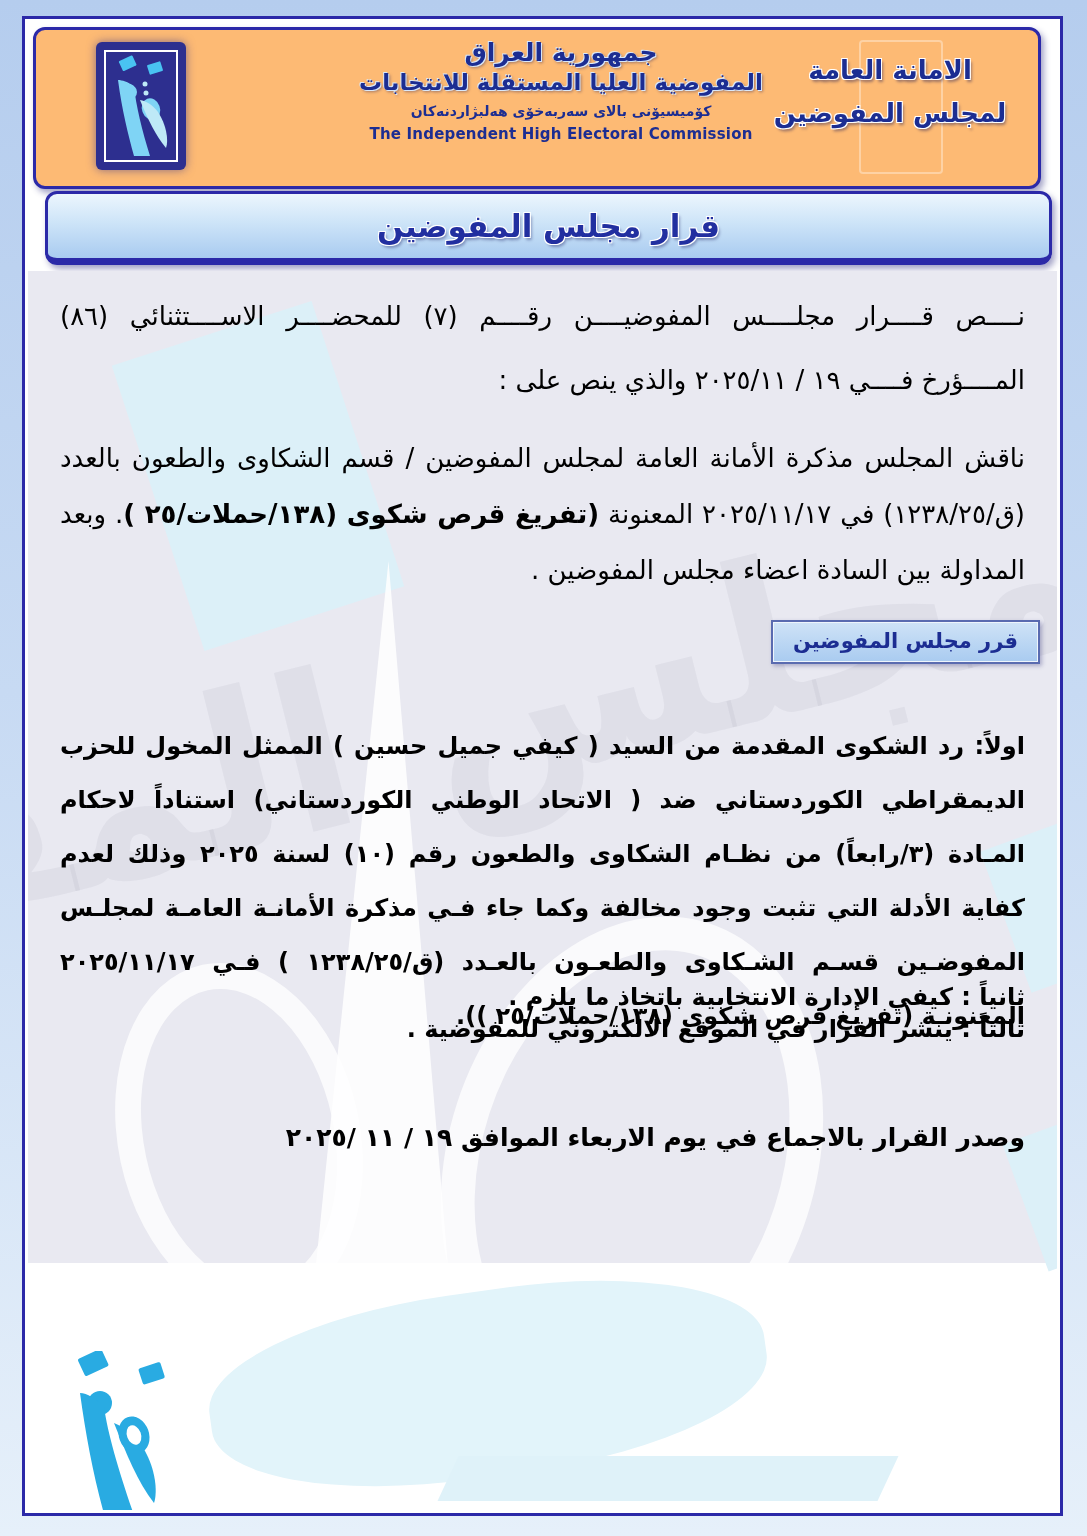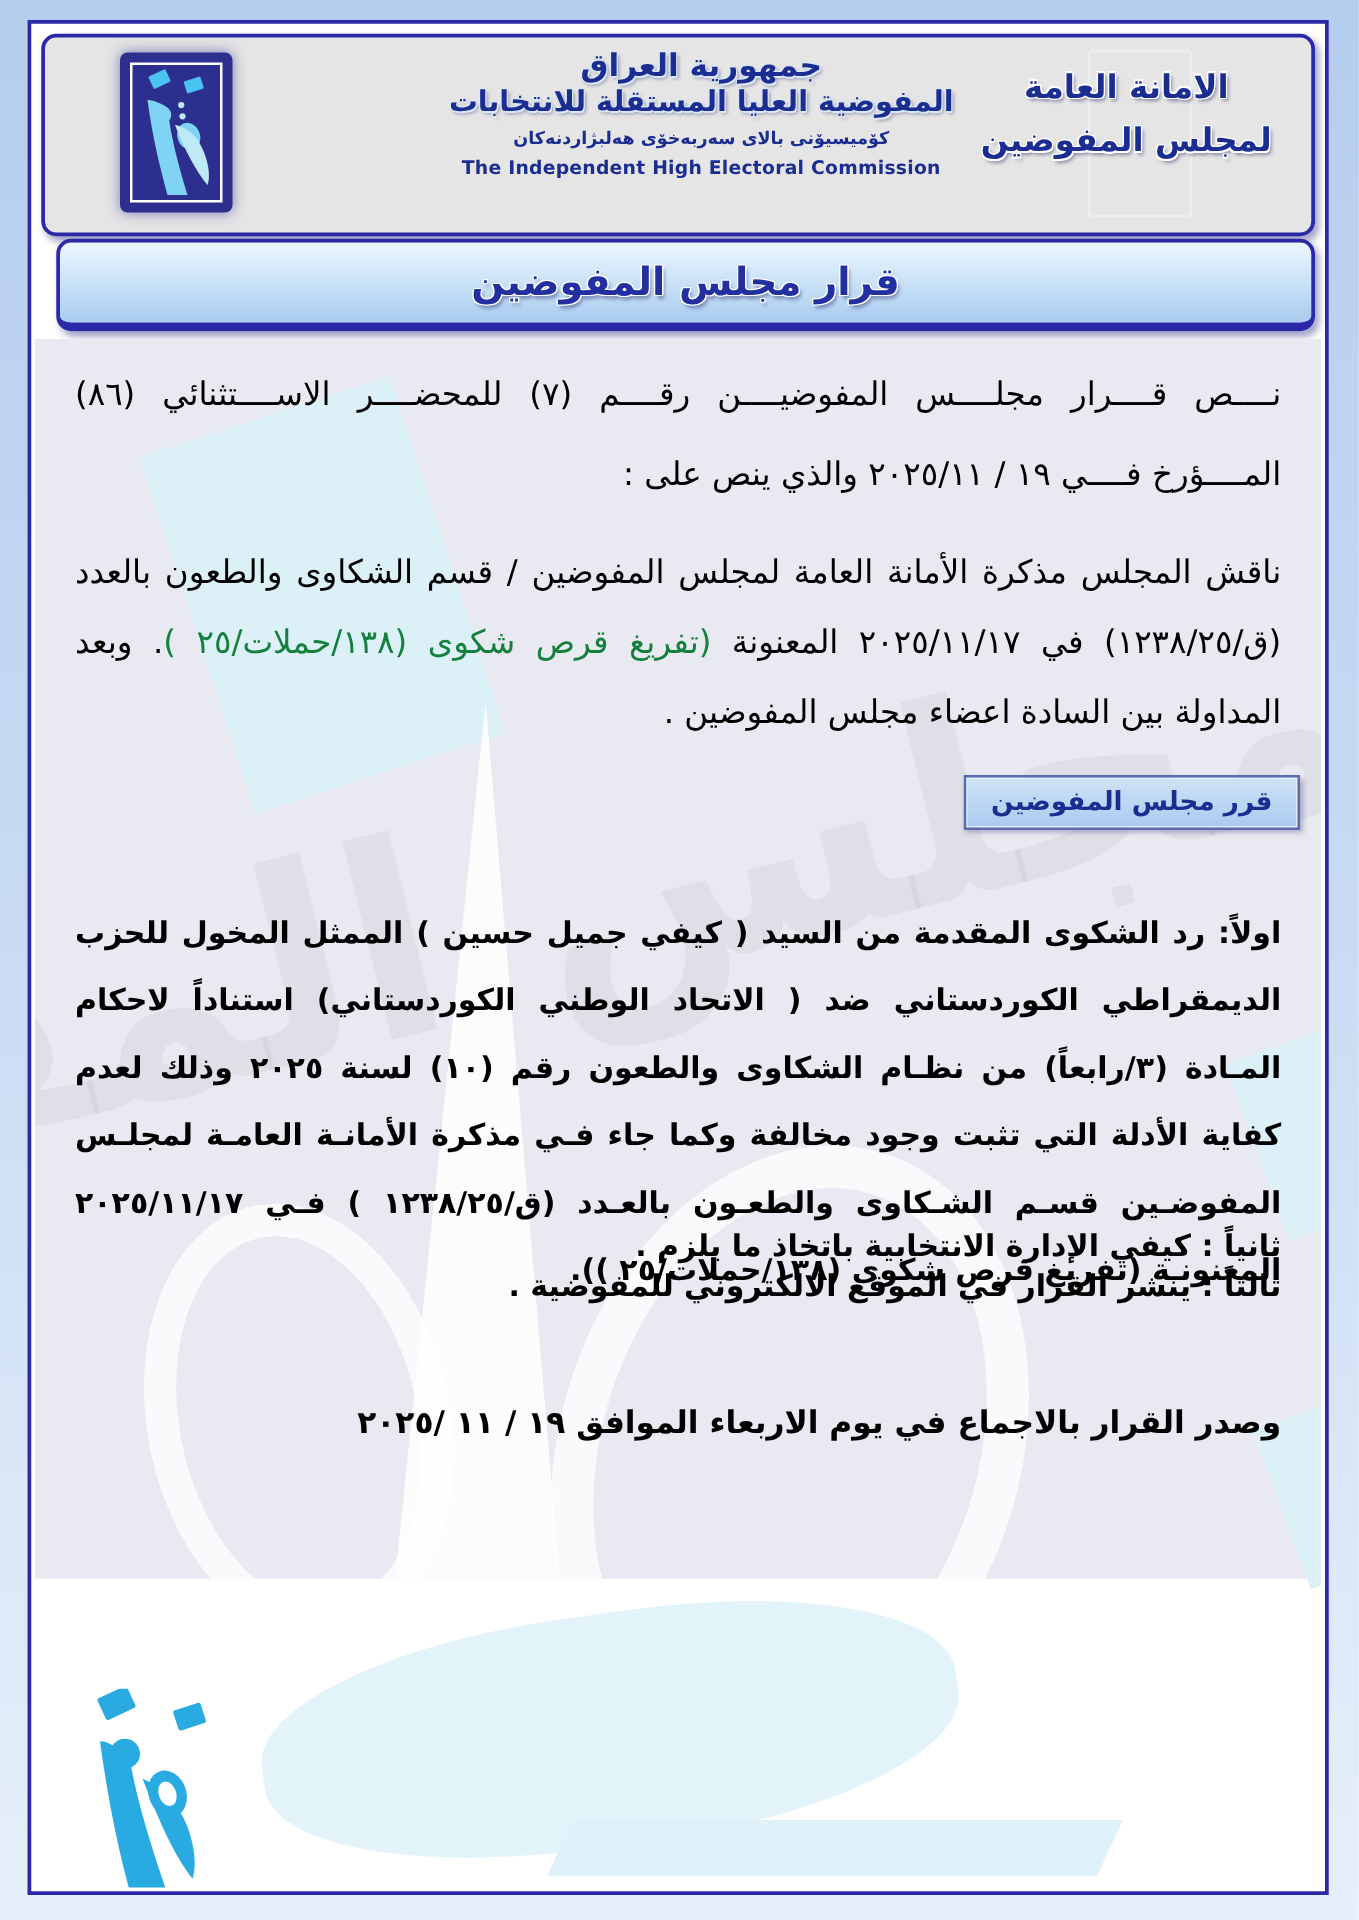--- a/index.html
+++ b/index.html
@@ -7,22 +7,22 @@
     width:1087px;height:1536px;position:relative;overflow:hidden;
     background:linear-gradient(180deg,#b5cdee 0%,#c7daf3 45%,#e6f0fa 100%);
     font-family:"DejaVu Sans",sans-serif;
   }
   .frame{
     position:absolute;left:22px;top:16px;width:1035px;height:1494px;
     background:#ffffff;border:3px solid #2b29a8;
   }
   
   .header-box{
-    position:absolute;left:8px;right:8px;top:8px;height:156px;
-    background:#e5e5e5;border:3px solid #2b29a8;border-radius:12px;
+    position:absolute;left:8px;right:19px;top:8px;height:156px;
+    background:#fdba74;border:3px solid #2b29a8;border-radius:12px;
     box-shadow:3px 4px 6px rgba(50,50,130,.45);
   }
   .logo-badge{
     position:absolute;left:60px;top:12px;width:90px;height:128px;
     background:#2d2f8f;border-radius:6px;
     box-shadow:0 0 10px rgba(40,40,140,.55);
   }
   .logo-inner{
     position:absolute;left:8px;top:8px;right:8px;bottom:8px;
     border:2px solid #ffffff;
@@ -84,21 +84,21 @@
     left:32px;right:32px;text-align:justify;font-size:26px;line-height:2.45;
   }
   .p-serif2{
     left:32px;right:32px;text-align:justify;font-size:26px;line-height:2.15;
   }
   .p-bold{
     left:32px;right:32px;text-align:justify;font-weight:bold;font-size:24px;line-height:2.25;
   }
   .one-line{left:32px;right:32px;text-align:right;font-weight:bold;font-size:24px;}
   .closing{left:32px;right:32px;text-align:right;font-weight:bold;font-size:25px;}
-  .seg-bold{font-weight:normal;color:#15803d;}
+  .seg-bold{font-weight:bold;color:#000000;}
   .badge{
     position:absolute;z-index:2;right:17px;top:349px;
     padding:7px 20px 9px 20px;
     background:linear-gradient(180deg,#cfe3f7,#a9cbf0);
     border:2px solid #5a6bb0;box-shadow:0 0 0 1px #eef5fc inset,2px 2px 4px rgba(60,60,130,.35);
     color:#1c2d92;font-weight:bold;font-size:21px;direction:rtl;
   }
   .footer-logo{position:absolute;z-index:2;left:24px;top:1080px;width:140px;height:172px;}
 </style>
 </head>

